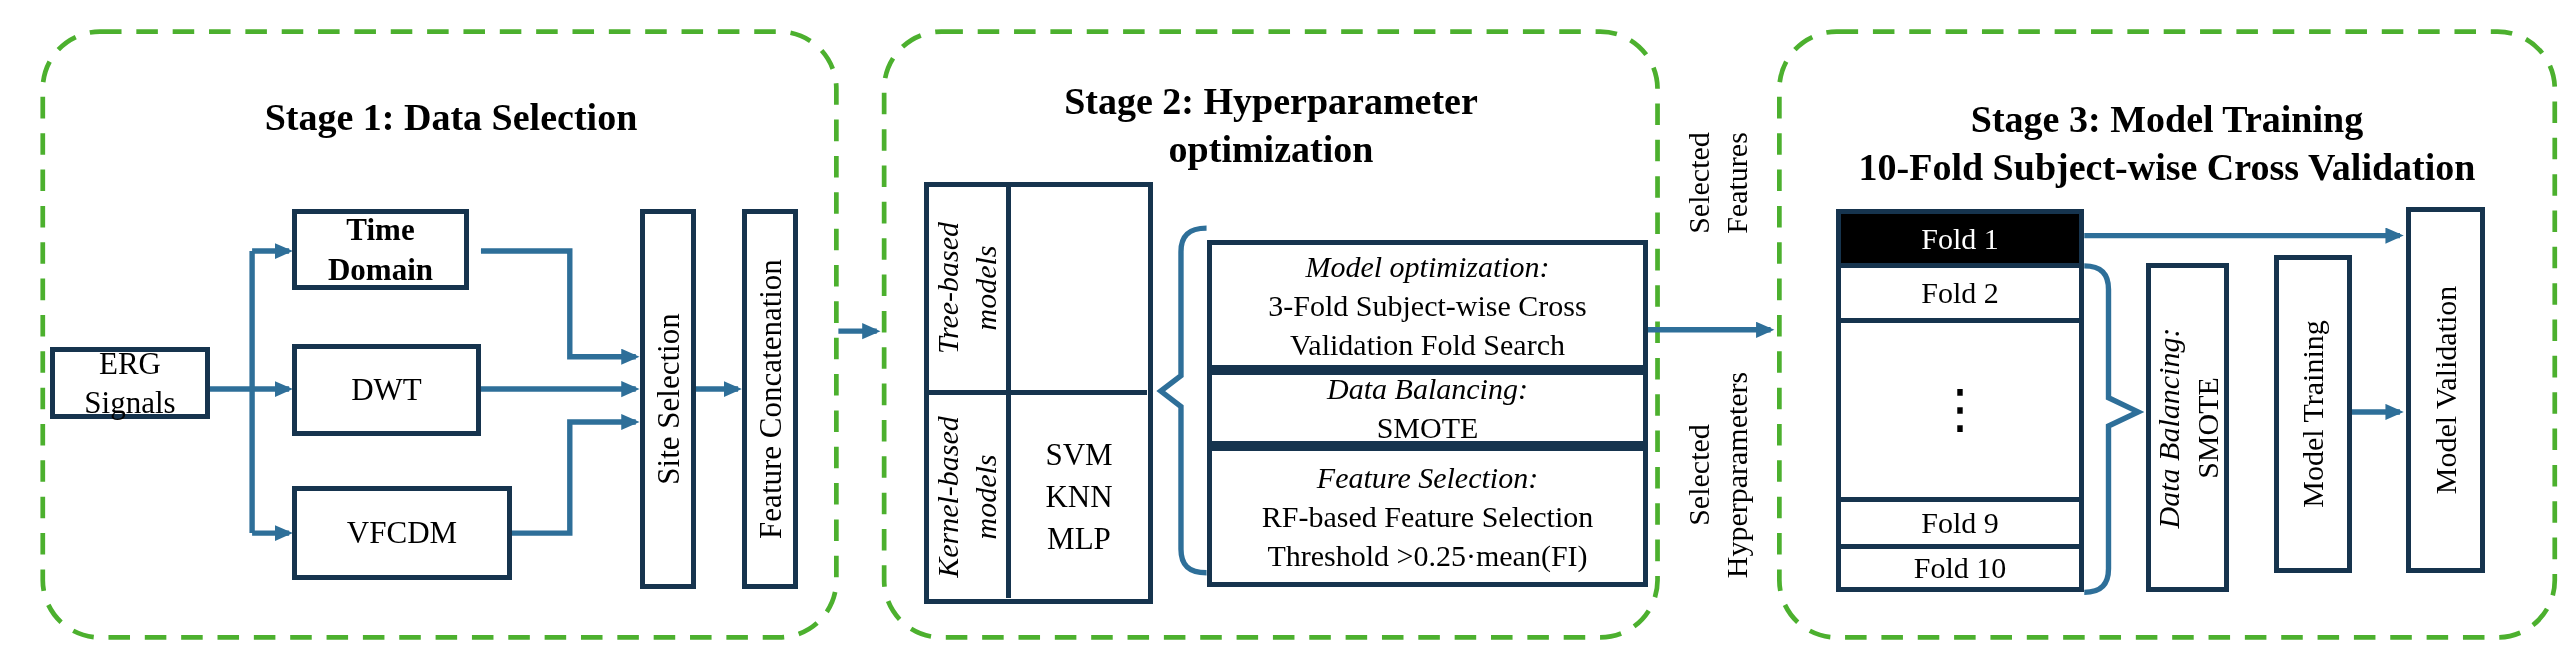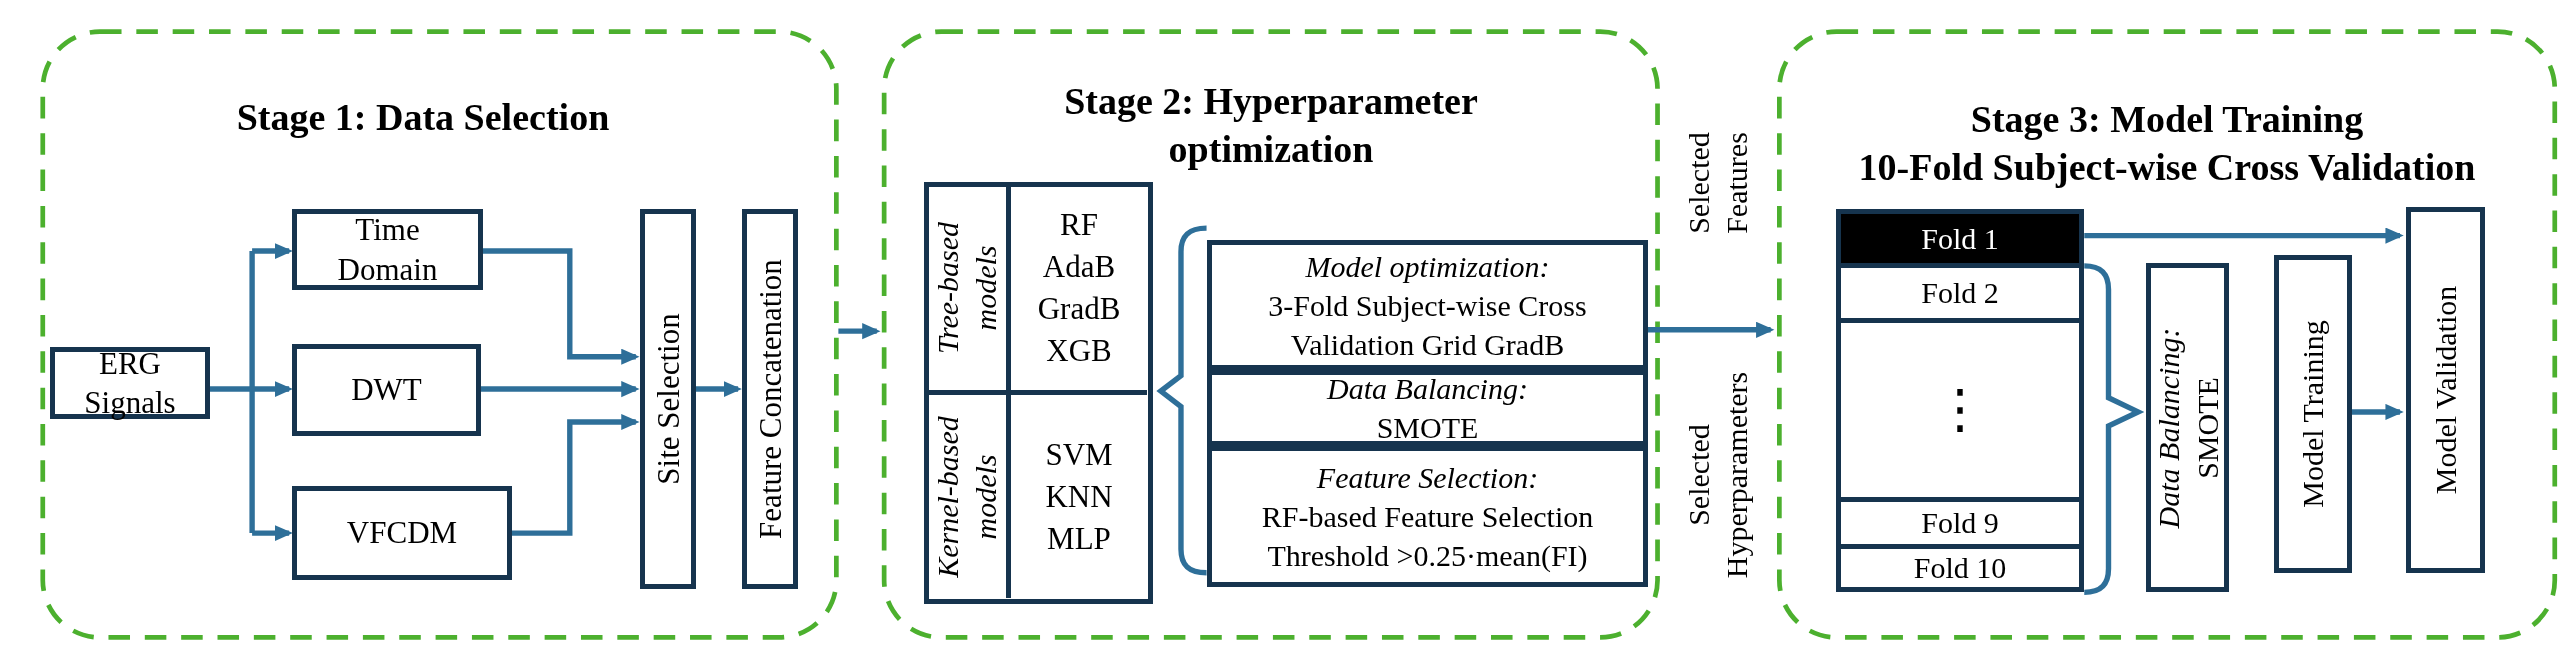--- a/index.html
+++ b/index.html
@@ -94,30 +94,30 @@
     <path d="M1792 339 C1764 339 1754 352 1754 374 L1754 558 L1724 581 L1754 604 L1754 816 C1754 838 1764 851 1792 851" fill="none" stroke="#2e6f99" stroke-width="8"></path>
 
     <path d="M2447 490 L2630 490" fill="none" stroke="#2e6f99" stroke-width="8" marker-end="url(#ah)"></path>
 
     <path d="M3096 395 C3122 395 3132 408 3132 430 L3132 591 L3176 612 L3132 633 L3132 845 C3132 867 3122 880 3096 880" fill="none" stroke="#2e6f99" stroke-width="8"></path>
 
     <path d="M3096 350 L3565 350" fill="none" stroke="#2e6f99" stroke-width="8" marker-end="url(#ah)"></path>
     <path d="M3493 612 L3565 612" fill="none" stroke="#2e6f99" stroke-width="8" marker-end="url(#ah)"></path>
   </svg>
 
-  <div class="stage-title" style="left:24px; top:93px; width:798px;">Stage 1: Data Selection</div>
+  <div class="stage-title" style="left:52px; top:93px; width:798px;">Stage 1: Data Selection</div>
 
   <div class="node" style="left:50px; top:347px; width:160px; height:72px;">
     <div>
       <div>ERG</div>
       <div>Signals</div>
     </div>
   </div>
 
-  <div class="node" style="left:292px; top:209px; width:191px; height:81px;">
+  <div class="node" style="left:292px; top:209px; width:177px; height:81px;font-weight:bold;">
     <div>
       <div>Time</div>
       <div>Domain</div>
     </div>
   </div>
 
   <div class="node" style="left:292px; top:344px; width:189px; height:92px;">
     <div>DWT</div>
   </div>
 
@@ -141,44 +141,38 @@
   <div class="tbl" style="left:924px; top:182px; width:229px; height:422px;">
     <div class="vdiv" style="left:77px; top:0; width:5.4px; height:411px;"></div>
     <div class="hdiv" style="left:0; top:203px; width:218px; height:5.4px;"></div>
 
     <div class="center-anchor" style="left:38px; top:101px;">
       <div class="freelabel it" style="position:static; transform:rotate(-90deg);">
         <div>Tree-based</div>
         <div>models</div>
       </div>
     </div>
-    <div class="center-anchor mcol" style="left:150px; top:101px;">
-      <div>RF</div>
-      <div>AdaB</div>
-      <div>GradB</div>
-      <div>XGB</div>
-    </div>
 
     <div class="center-anchor" style="left:38px; top:310px;">
       <div class="freelabel it" style="position:static; transform:rotate(-90deg);">
         <div>Kernel-based</div>
         <div>models</div>
       </div>
     </div>
     <div class="center-anchor mcol" style="left:150px; top:310px;">
       <div>SVM</div>
       <div>KNN</div>
       <div>MLP</div>
     </div>
   </div>
 
   <div class="sbox" style="left:1207px; top:227px; width:441px; height:130px;">
     <div class="it">Model optimization:</div>
     <div>3-Fold Subject-wise Cross</div>
-    <div>Validation Grid GradB</div>
+    <div>Validation Fold Search</div>
   </div>
 
   <div class="sbox" style="left:1207px; top:357px; width:441px; height:76px;">
     <div class="it">Data Balancing:</div>
     <div>SMOTE</div>
   </div>
 
   <div class="sbox" style="left:1207px; top:433px; width:441px; height:141px;">
     <div class="it">Feature Selection:</div>
     <div>RF-based Feature Selection</div>

